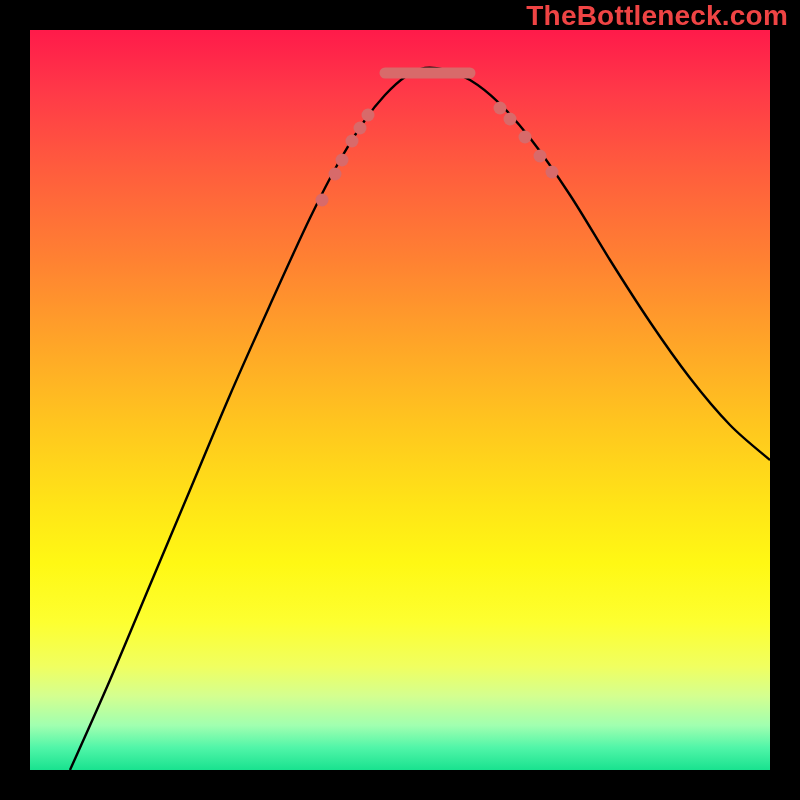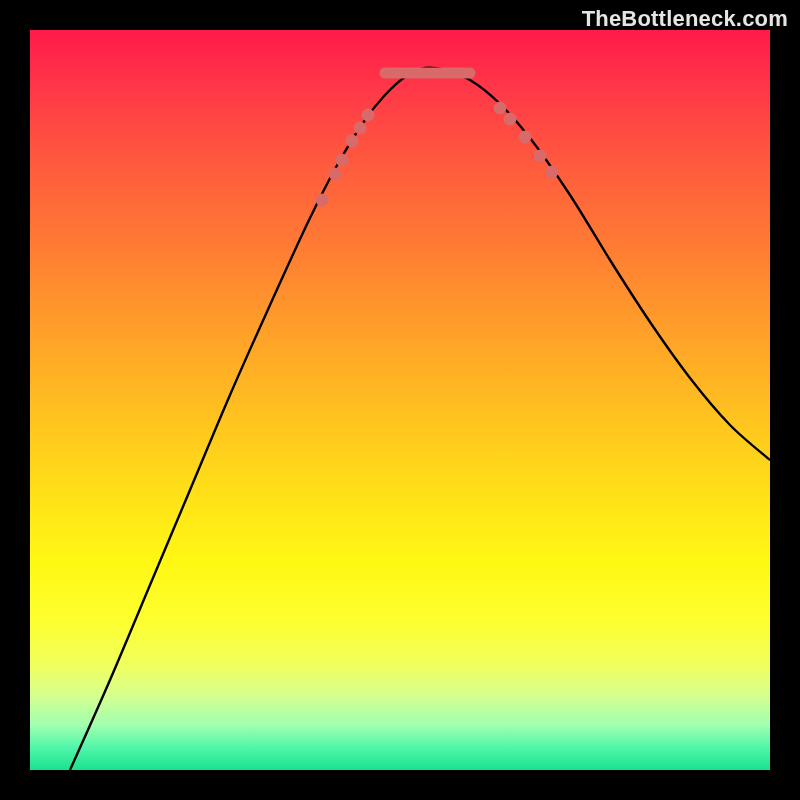--- a/index.html
+++ b/index.html
@@ -12,24 +12,24 @@
     font-family: Arial, sans-serif;
   }
   .outer {
     width: 800px;
     height: 800px;
     background: #000;
     position: relative;
   }
   .watermark {
     position: absolute;
-    top: 6px;
+    top: 0;
     right: 12px;
-    color: #e5e5e5;
-    font-size: 22px;
+    color: #ef4444;
+    font-size: 28px;
     font-weight: bold;
     letter-spacing: 0.2px;
     z-index: 10;
   }
   .plot {
     position: absolute;
     left: 30px;
     top: 30px;
     width: 740px;
     height: 740px;

